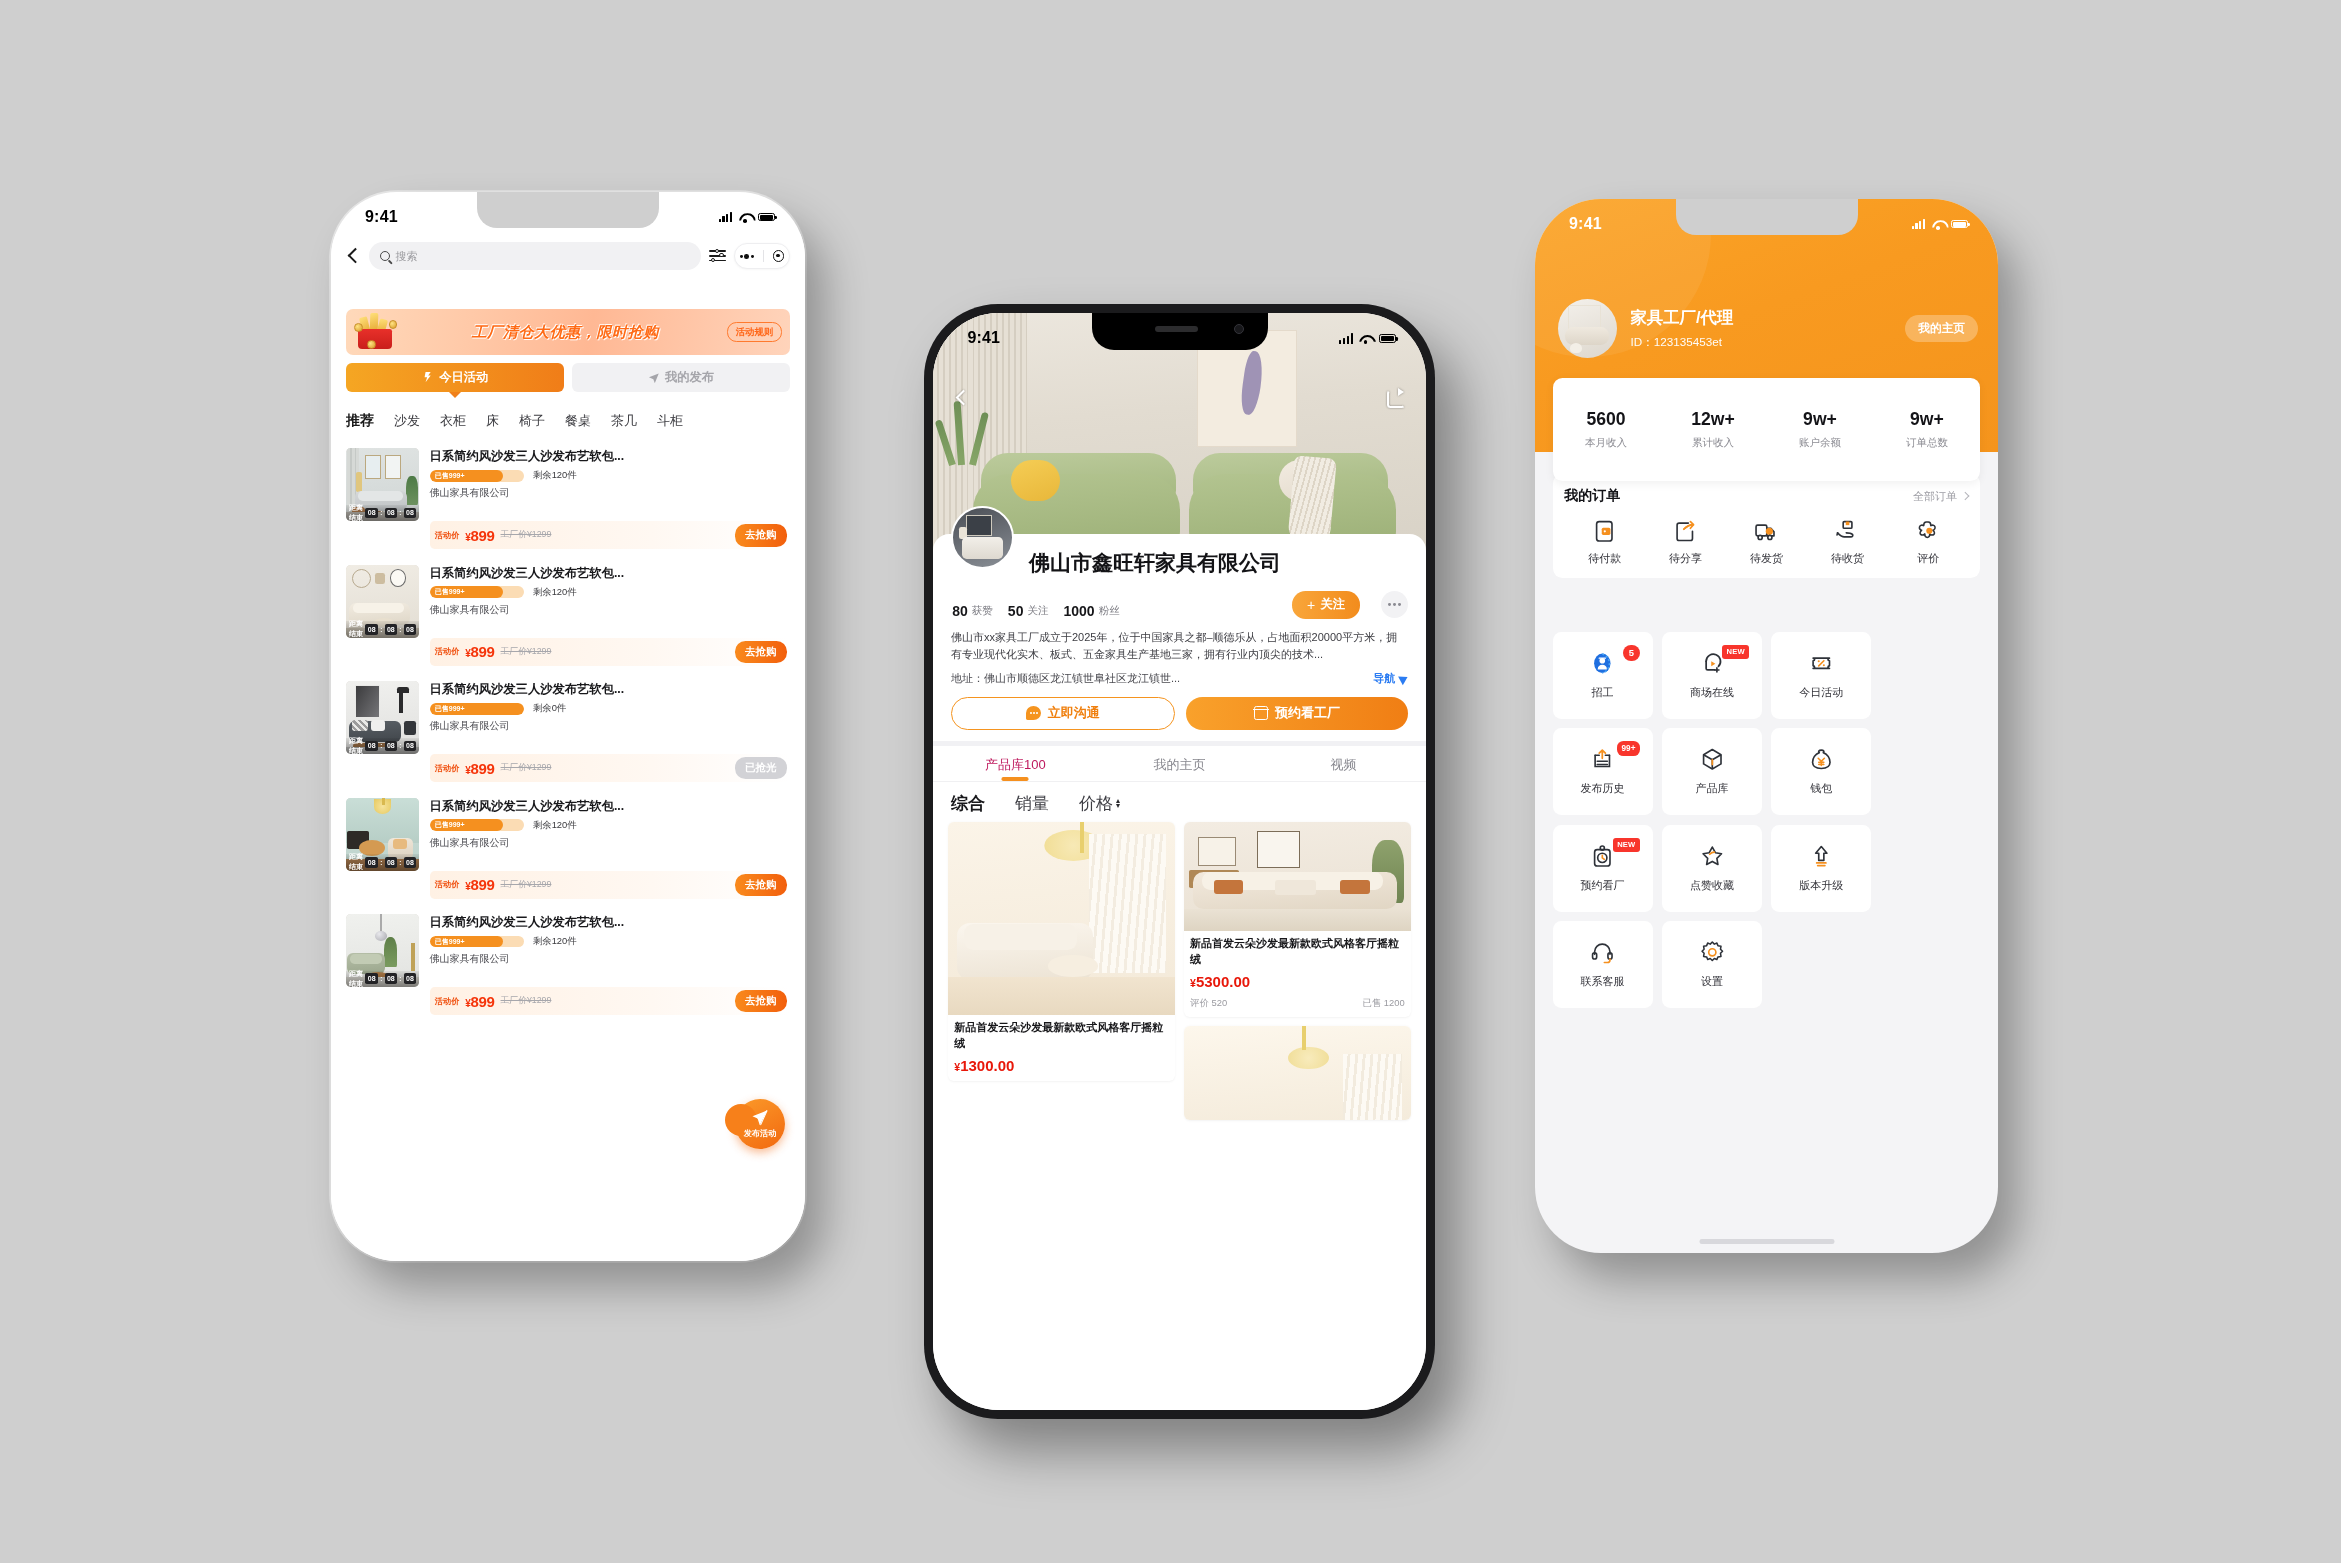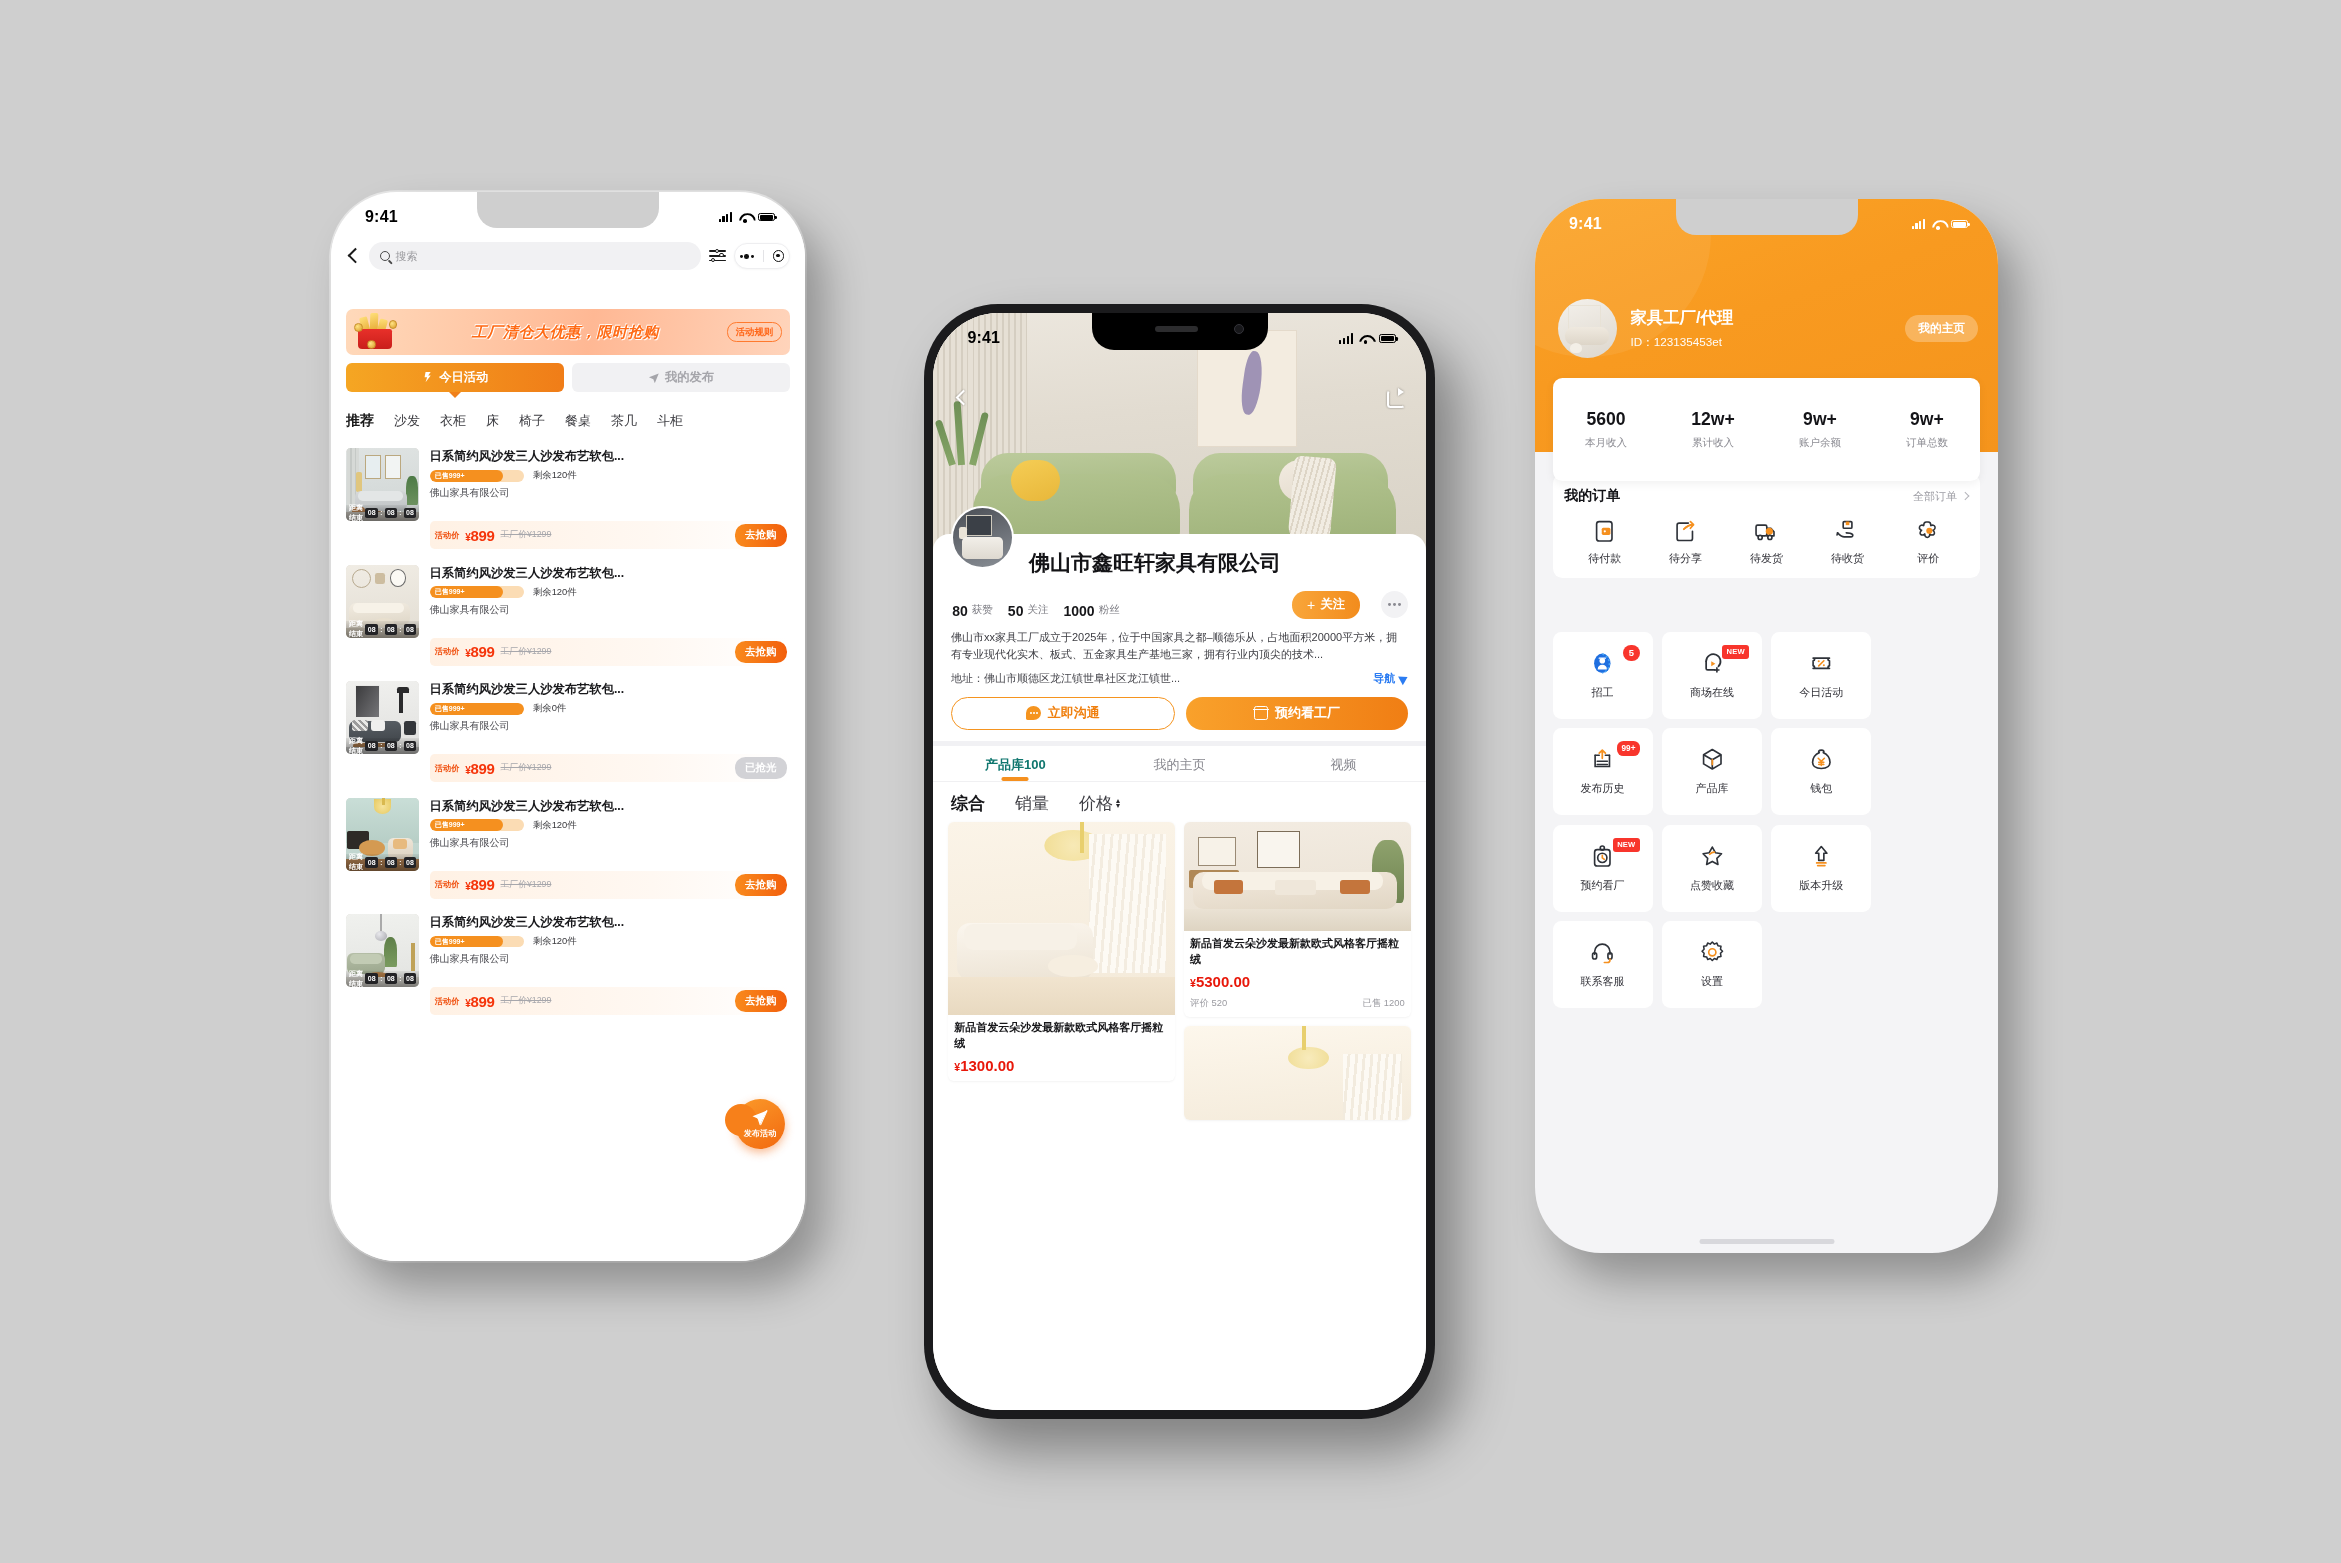--- a/index.html
+++ b/index.html
@@ -377,21 +377,21 @@
   .p2-avatar .win {
     position:absolute; left: 22%; top: 12%; width: 44%; height: 34%;
     background: #3b4047; border: 1.8px solid #cfcabe;
   }
   .p2-shopname {
     padding: 15px 0 0 78px; font-size: 21px; font-weight: 800; color:#131316;
   }
   .p2-statsrow {
     display:flex; align-items:center; gap: 15px; padding: 13px 0 0 1.2px;
   }
-  .p2-stat { display:flex; align-items:flex-start; gap: 4.1px; margin-top: 13px; }
+  .p2-stat { display:flex; align-items:center; gap: 4.1px; margin-top: 13px; }
   .p2-stat .num { font-size: 14px; font-weight: 800; color:#161619; }
   .p2-stat .lb { font-size: 10.5px; color:#7b7b82; }
   .p2-follow {
     margin-left:auto; display:flex; align-items:center; gap: 5.3px;
     background: linear-gradient(90deg,#f9a63a,#f28c1d); color:#fff;
     padding: 5.9px 15px; border-radius: 13.5px; font-size: 12.3px; font-weight:700;
   }
   .p2-follow .plus { font-size: 14px; font-weight: 400; line-height: 1; }
   .p2-more {
     width: 27px; height: 27px; border-radius: 50%; background:#f2f2f4;
@@ -428,21 +428,21 @@
   .chat-bub i{width:1.8px;height:1.8px;border-radius:50%;background:#fff;display:block}
   .cal-ic { width: 14.6px; height: 14px; border: 1.5px solid #fff; border-radius: 2.3px; position:relative;}
   .cal-ic::before{content:'';position:absolute;left:-1.5px;right:-1.5px;top:1.8px;height:1.5px;background:#fff;}
 
   .p2-tabstrip {
     display:flex; border-top: 5.9px solid #f1f1f4; margin: 0 -17.6px; padding: 9.4px 0 0;
   }
   .p2-tabstrip .tb {
     flex:1; text-align:center; font-size: 13px; color:#88888f; padding-bottom: 7px; position:relative;
   }
-  .p2-tabstrip .tb.on { color:#0f766e; font-weight:700; }
+  .p2-tabstrip .tb.on { color:#be185d; font-weight:400; }
   .p2-tabstrip .tb.on::after {
     content:''; position:absolute; left:50%; transform:translateX(-50%); bottom:0;
     width: 27px; height: 3.5px; border-radius: 1.8px; background:#f5901f;
   }
   .p2-sort {
     display:flex; gap: 30px; padding: 10.5px 0 7px; font-size: 17px; color:#3e3e44;
     border-top: 0.6px solid #f0f0f2; margin: 0 -17.6px; padding-left: 17.6px;
   }
   .p2-sort .sr.on { font-weight:700; color:#18181b; }
   .p2-sort .sr { display:flex; align-items:center; gap: 3.5px; }

